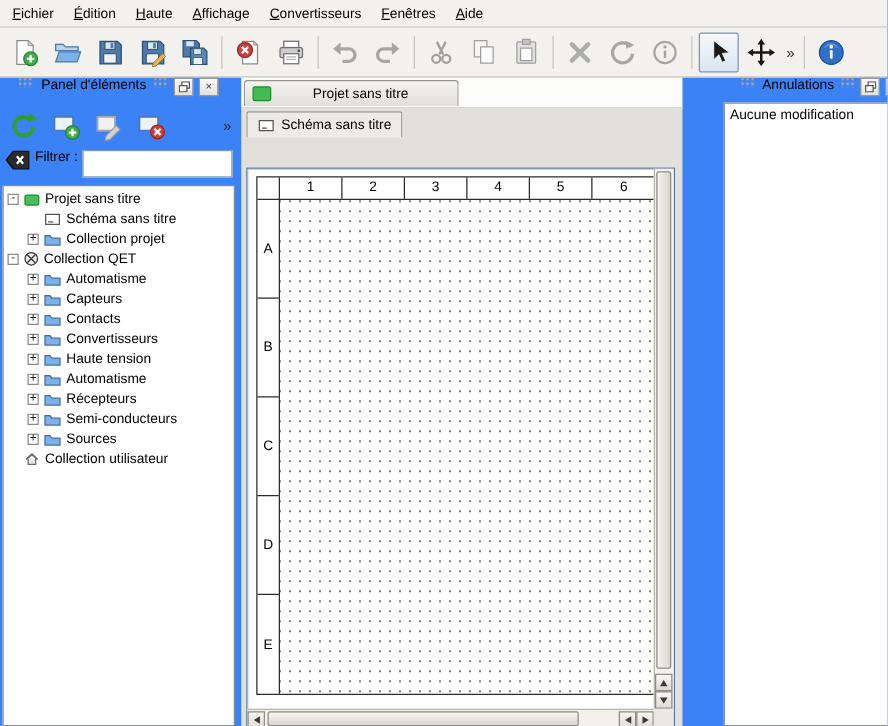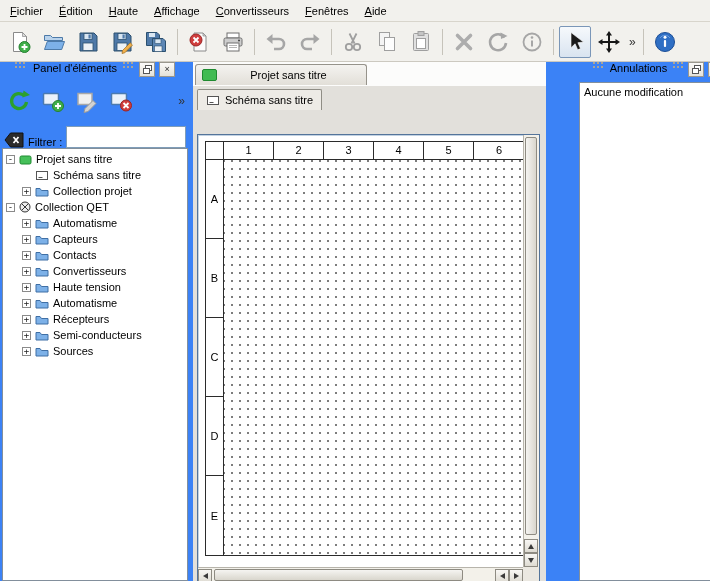--- a/index.html
+++ b/index.html
@@ -28,21 +28,21 @@
   .grip{flex:1;height:8px;background-image:radial-gradient(circle at 1px 1px,#a8a49a 1px,transparent 1.3px);
         background-size:4px 4px;}
   .dock-title{flex:none;padding:0 2px;}
   .dock-btn{flex:none;width:14px;height:13px;border:1px solid #9a978e;background:linear-gradient(#fbfaf8,#e4e1d9);
             display:flex;align-items:center;justify-content:center;font-size:9px;line-height:9px;color:#333;}
 
   
   .dock.left{left:0;width:190px;}
   .ltools{height:38px;display:flex;align-items:center;padding:2px 2px 0 2px;}
   .lbtn{width:32px;height:32px;display:flex;align-items:center;justify-content:center;border:1px solid transparent;flex:none;}
-  .filter-row{height:28px;display:flex;align-items:flex-end;gap:4px;padding:0 4px;}
+  .filter-row{height:28px;display:flex;align-items:flex-start;gap:4px;padding:0 4px;}
   .filter-input{flex:1;height:18px;border:1px solid #7f9db9;background:#fff;font-family:"Liberation Sans",sans-serif;
                 font-size:11px;padding:1px 3px;min-width:0;}
   .tree{position:absolute;left:2px;right:2px;top:86px;bottom:0;background:#fff;border:1px solid #828f9c;
         overflow:hidden;padding-top:2px;box-sizing:border-box;}
   .trow{height:16px;display:flex;align-items:center;padding-left:3px;white-space:nowrap;}
   .trow.lvl1{padding-left:19px;}
   .exp{width:9px;height:9px;box-sizing:border-box;border:1px solid #8a8a8a;background:#fff;font-size:9px;
        line-height:7px;text-align:center;margin-right:4px;flex:none;font-family:"DejaVu Sans Mono",monospace;color:#222;}
   .exp.hide{visibility:hidden;}
   .tico{margin-right:4px;flex:none;display:block;}
@@ -401,20 +401,28 @@
           </svg>
         <span class="tlabel">Semi-conducteurs</span>
       </div>
       <div class="trow lvl1">
         <span class="exp">+</span>
         <svg class="tico" width="14" height="11">
             <path d="M1 2.5h4l1.5 2H13V10H1z" fill="#7db1e8" stroke="#3f6fa5"></path>
           </svg>
         <span class="tlabel">Sources</span>
       </div>
+      <div class="trow">
+        <span class="exp hide"></span>
+        <svg class="tico" width="13" height="12">
+            <path d="M2 6.5L6.5 2.5L11 6.5" fill="none" stroke="#666" stroke-width="1.5"></path>
+            <path d="M3.5 6v4.5h6V6" fill="#e8e8e8" stroke="#666"></path>
+          </svg>
+        <span class="tlabel">Collection utilisateur</span>
+      </div>
     </div>
   </div>
 
   <div class="center">
     <div class="proj-tabbar">
       <div class="proj-tab">
         <span class="proj-icon"></span>
         <span class="proj-tab-label">Projet sans titre</span>
       </div>
     </div>

